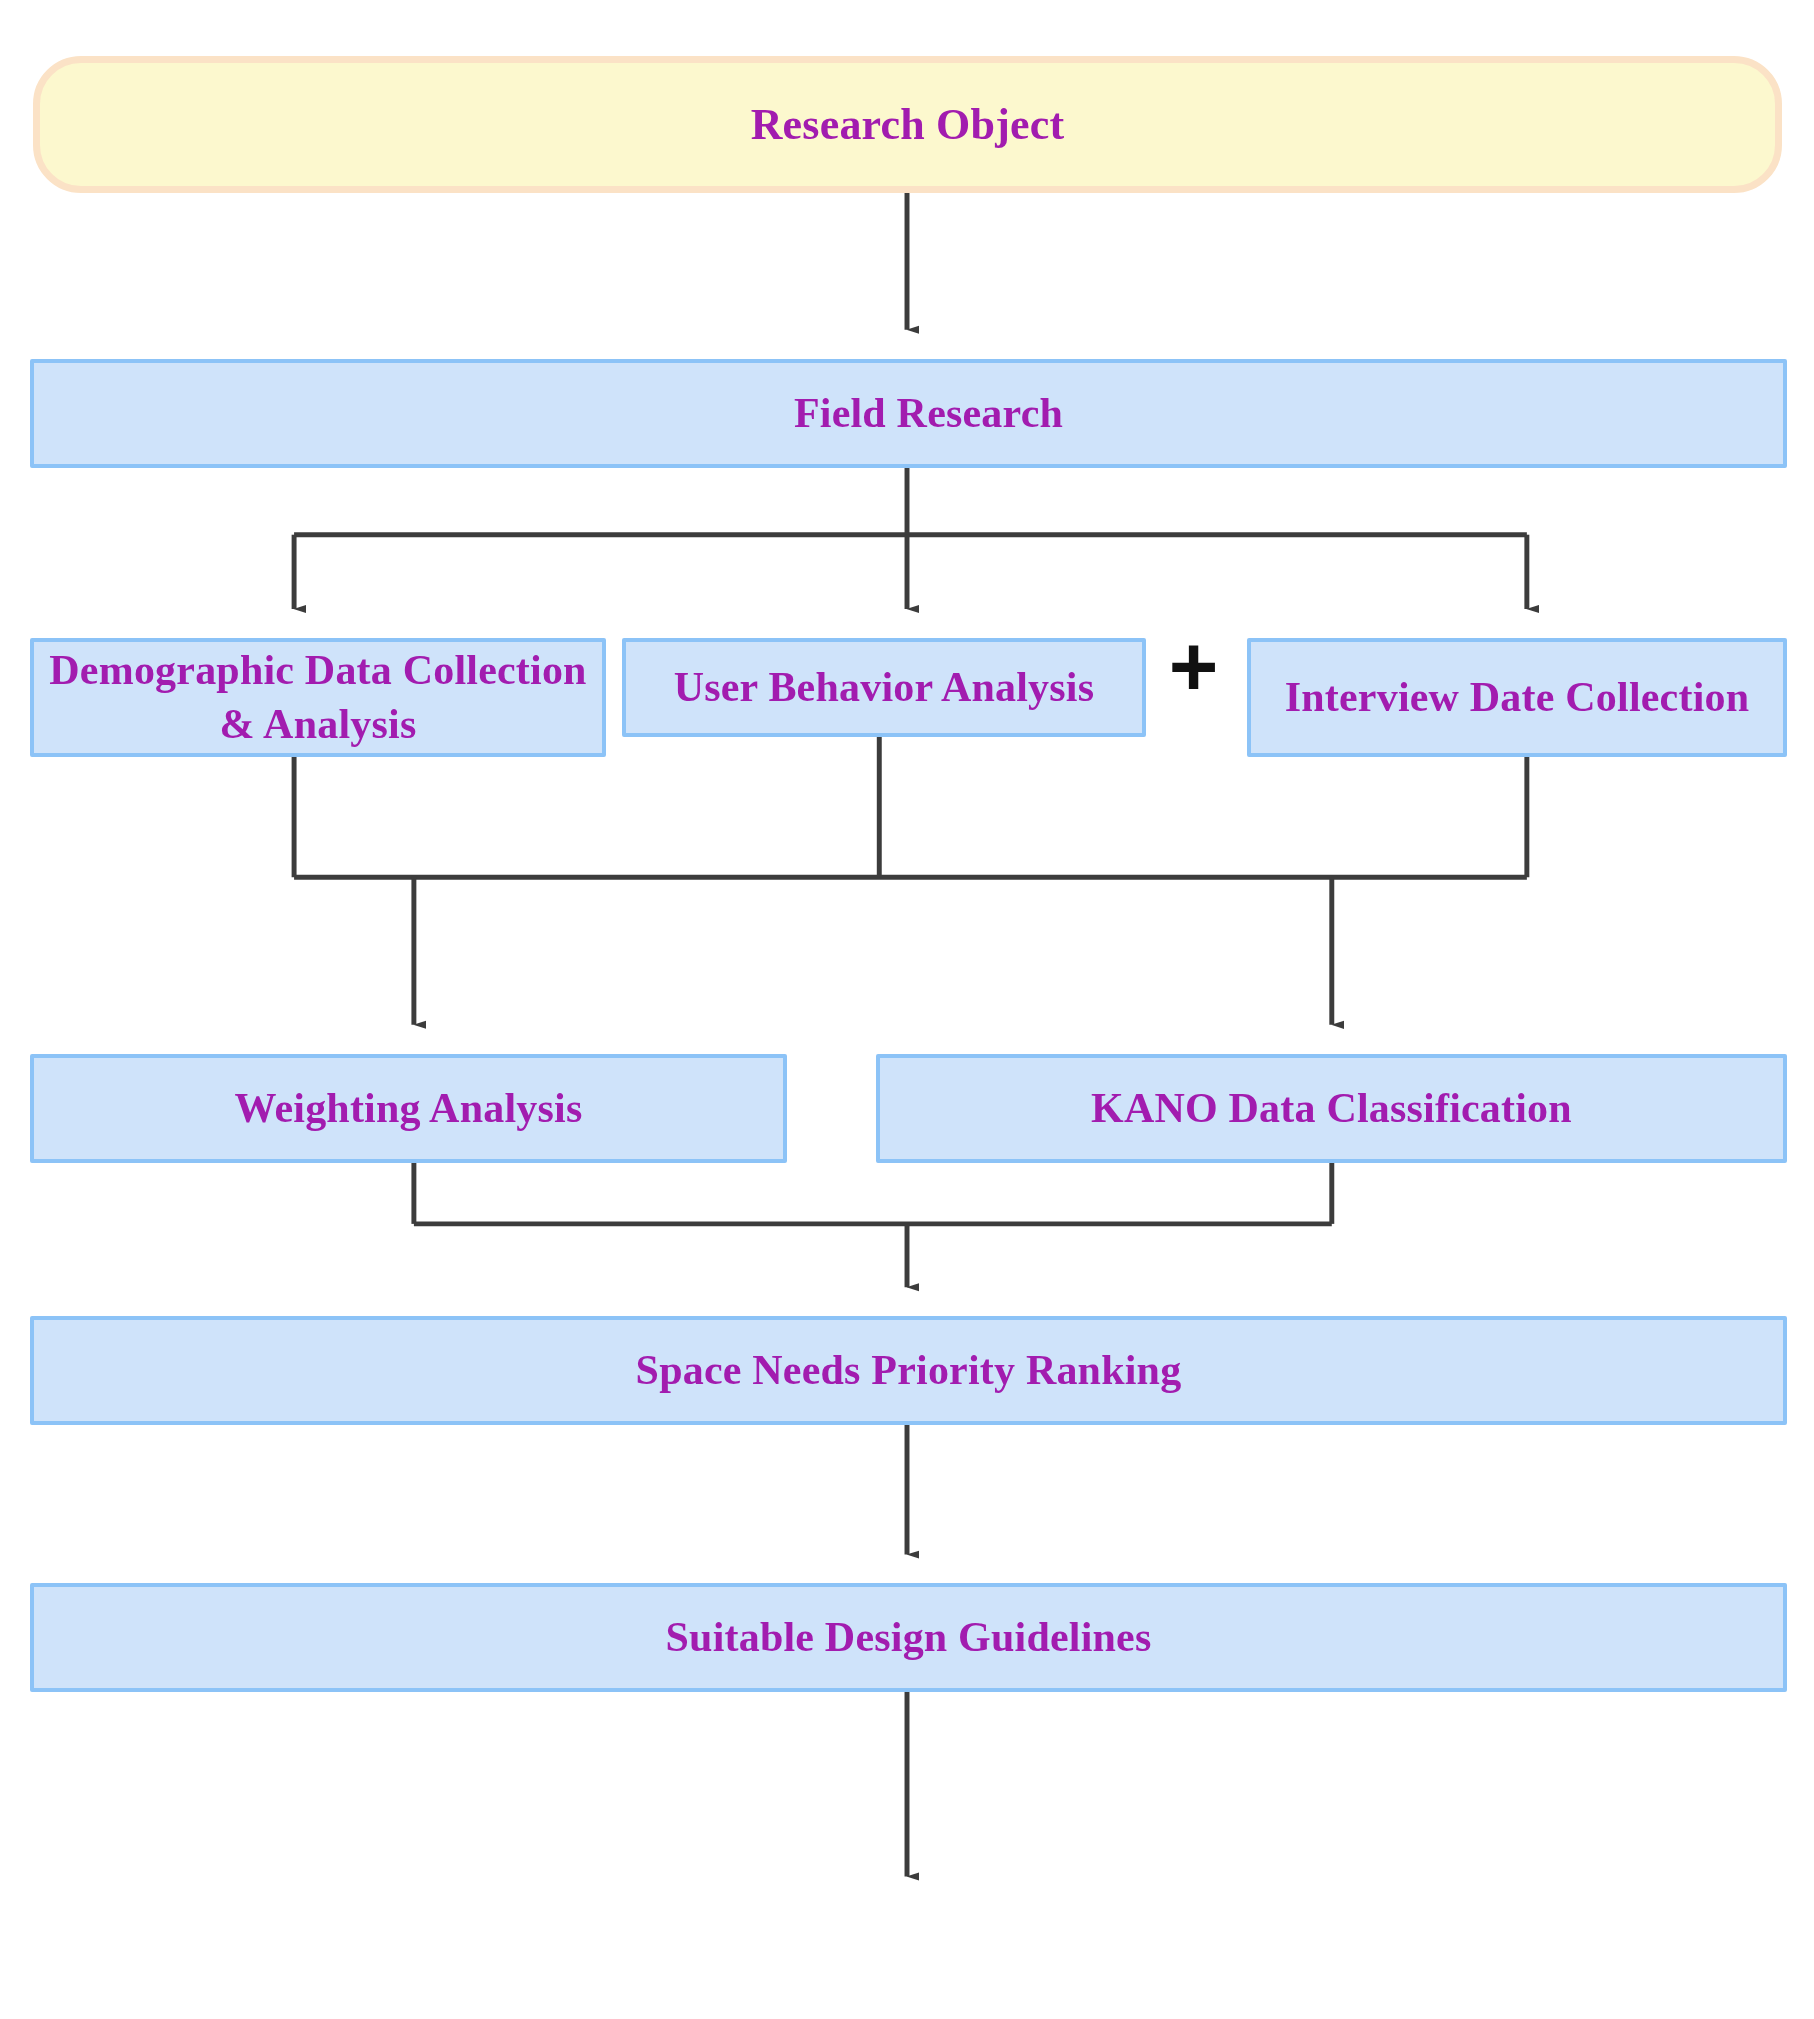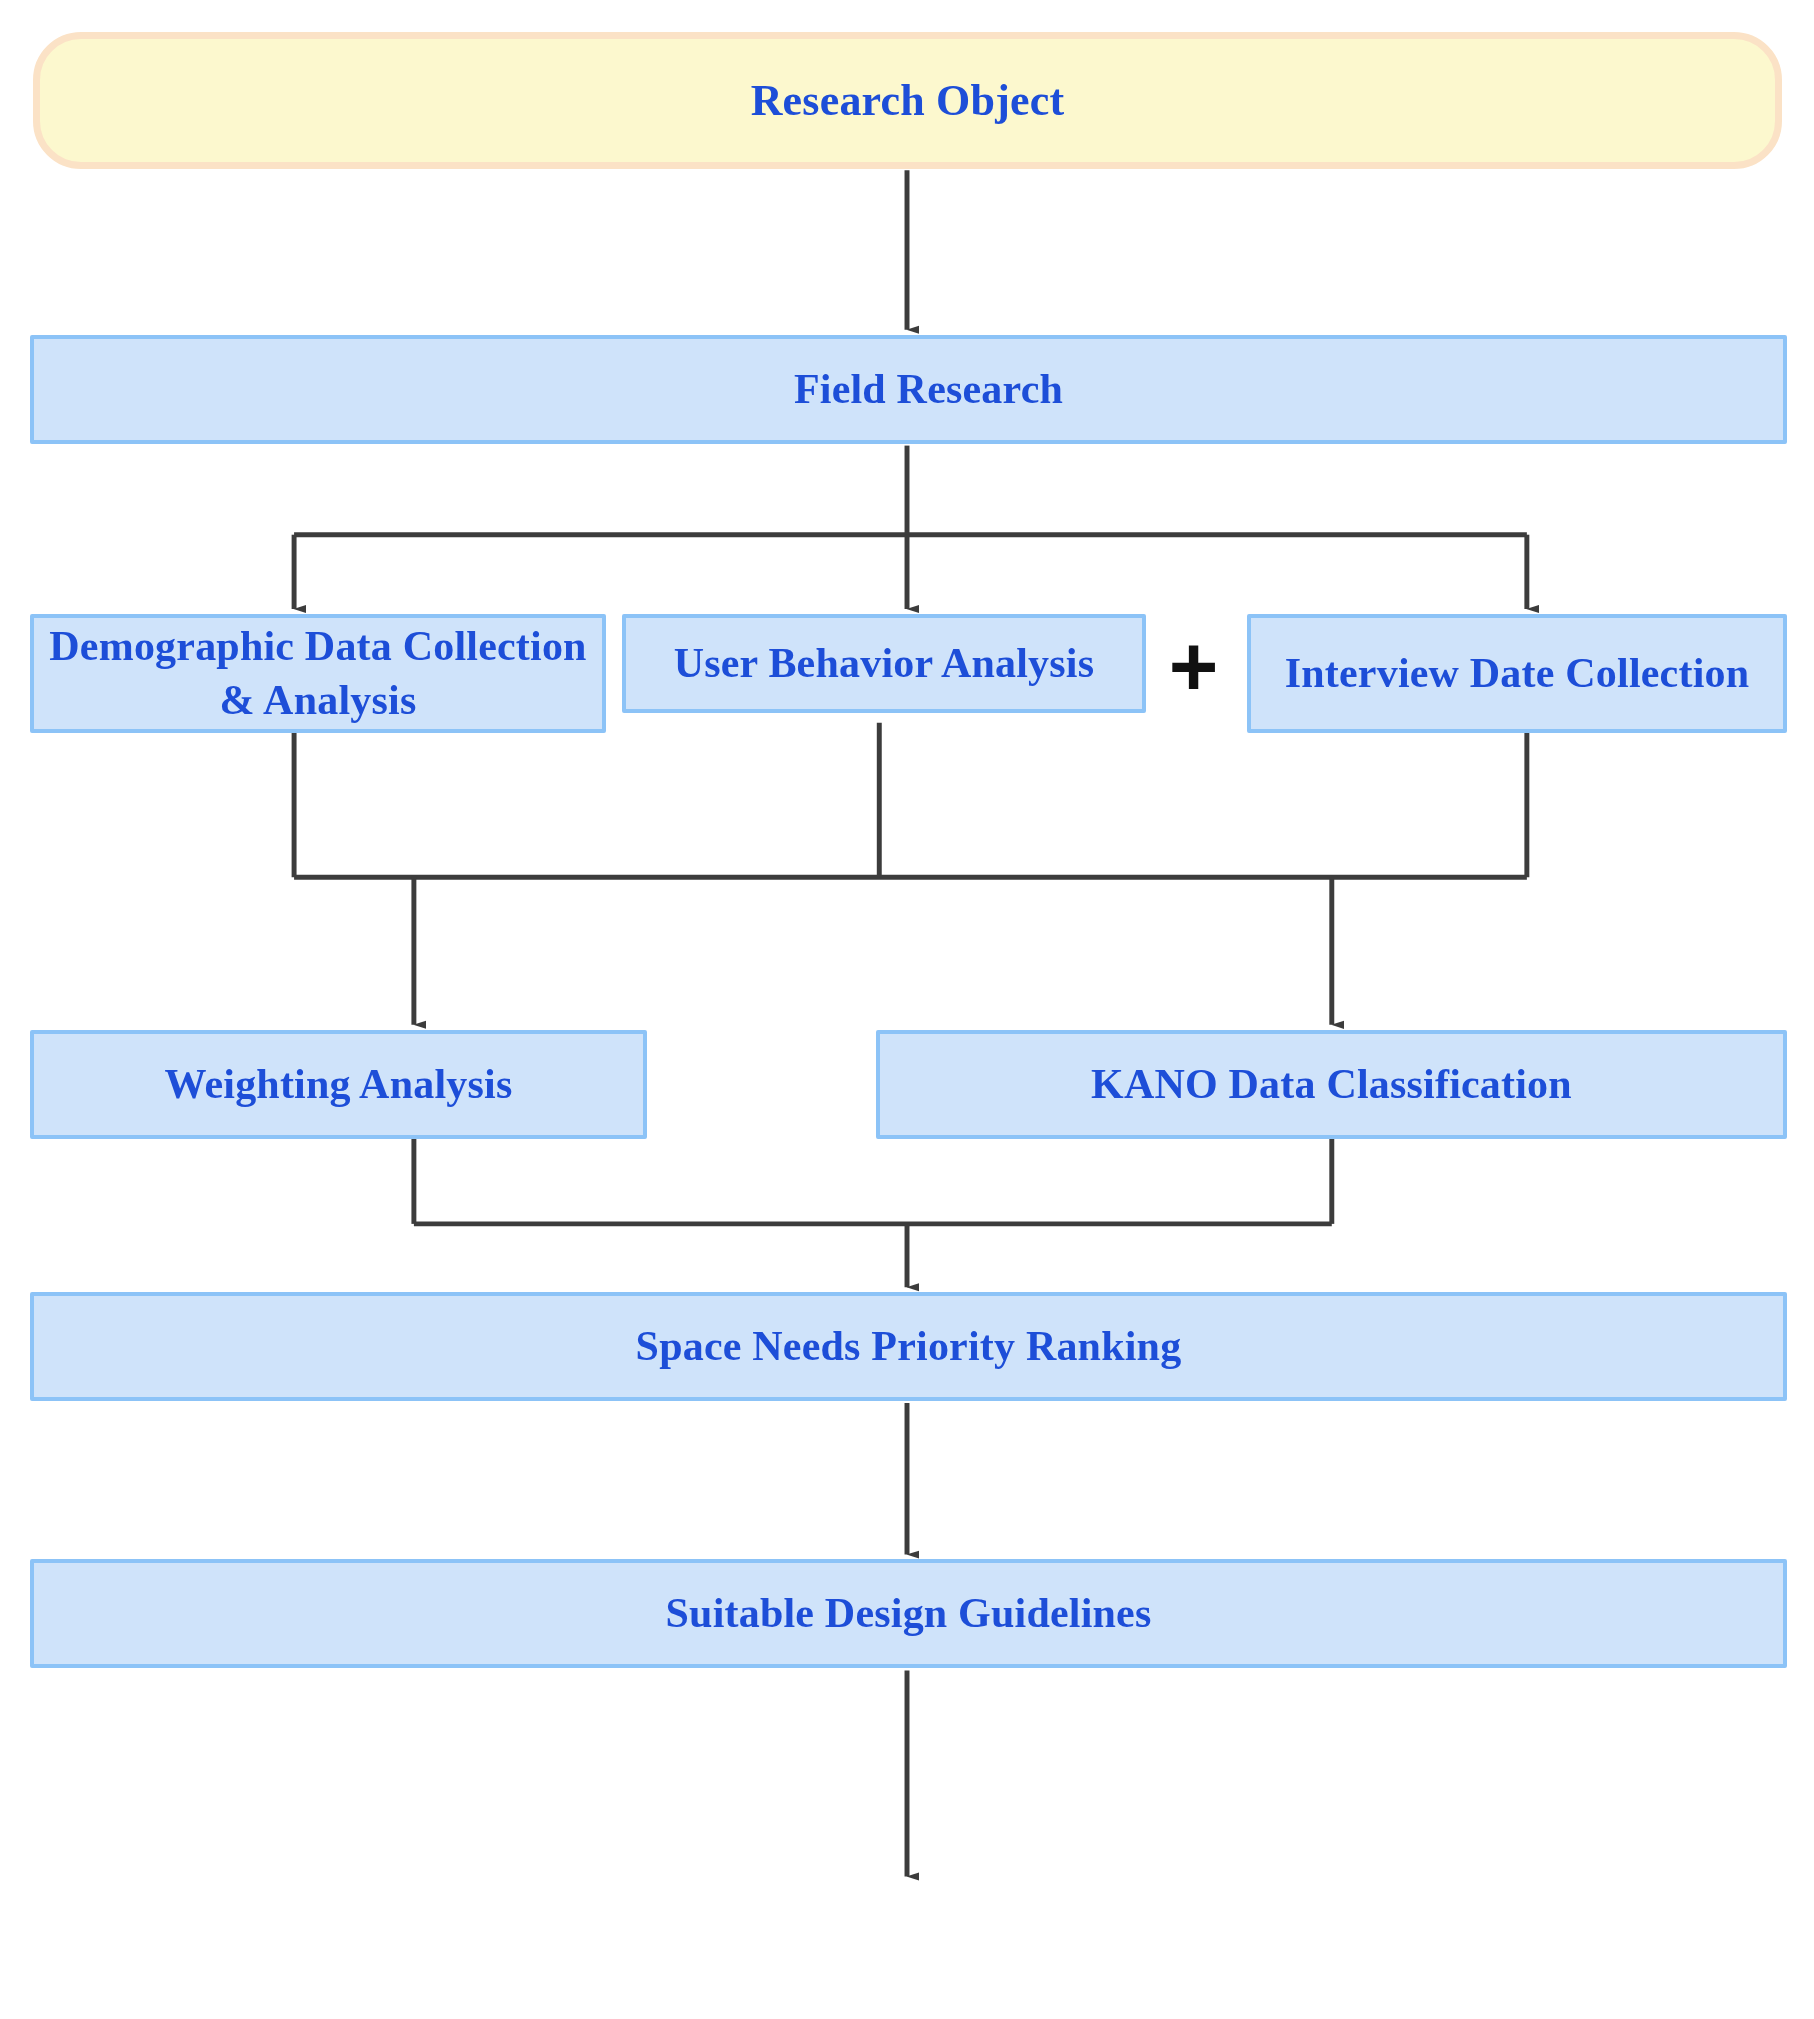--- a/index.html
+++ b/index.html
@@ -25,24 +25,25 @@
     pointer-events: none;
   }
   .node {
     position: absolute;
     box-sizing: border-box;
     display: flex;
     align-items: center;
     justify-content: center;
     text-align: center;
     font-weight: bold;
-    color: #1d4ed8;
+    color: #a21caf;
     letter-spacing: 0.2px;
     line-height: 1.18;
     z-index: 3;
+    margin-top: 24px;
   }
   .node.terminal {
     background: #FCF8CE;
     border: 7px solid #FBE2C6;
     border-radius: 48px;
     font-size: 44px;
   }
   .node.process {
     background: #CFE3FA;
     border: 4px solid #8CC3F7;
@@ -121,21 +122,21 @@
   <div class="node process" style="left:622px; top:614px; width:524px; height:99px;">
     <span>User Behavior Analysis</span>
   </div>
 
   <div class="plus-sign" style="left:1158px; top:624px; width:71px; height:85px;">+</div>
 
   <div class="node process multiline" style="left:1247px; top:614px; width:540px; height:119px;">
     <span>Interview Date Collection</span>
   </div>
 
-  <div class="node process" style="left:30px; top:1030px; width:617px; height:109px;text-align:right;">
+  <div class="node process" style="left:30px; top:1030px; width:757px; height:109px;text-align:right;">
     <span>Weighting Analysis</span>
   </div>
 
   <div class="node process" style="left:876px; top:1030px; width:911px; height:109px;">
     <span>KANO Data Classification</span>
   </div>
 
   <div class="node process" style="left:30px; top:1292px; width:1757px; height:109px;">
     <span>Space Needs Priority Ranking</span>
   </div>

